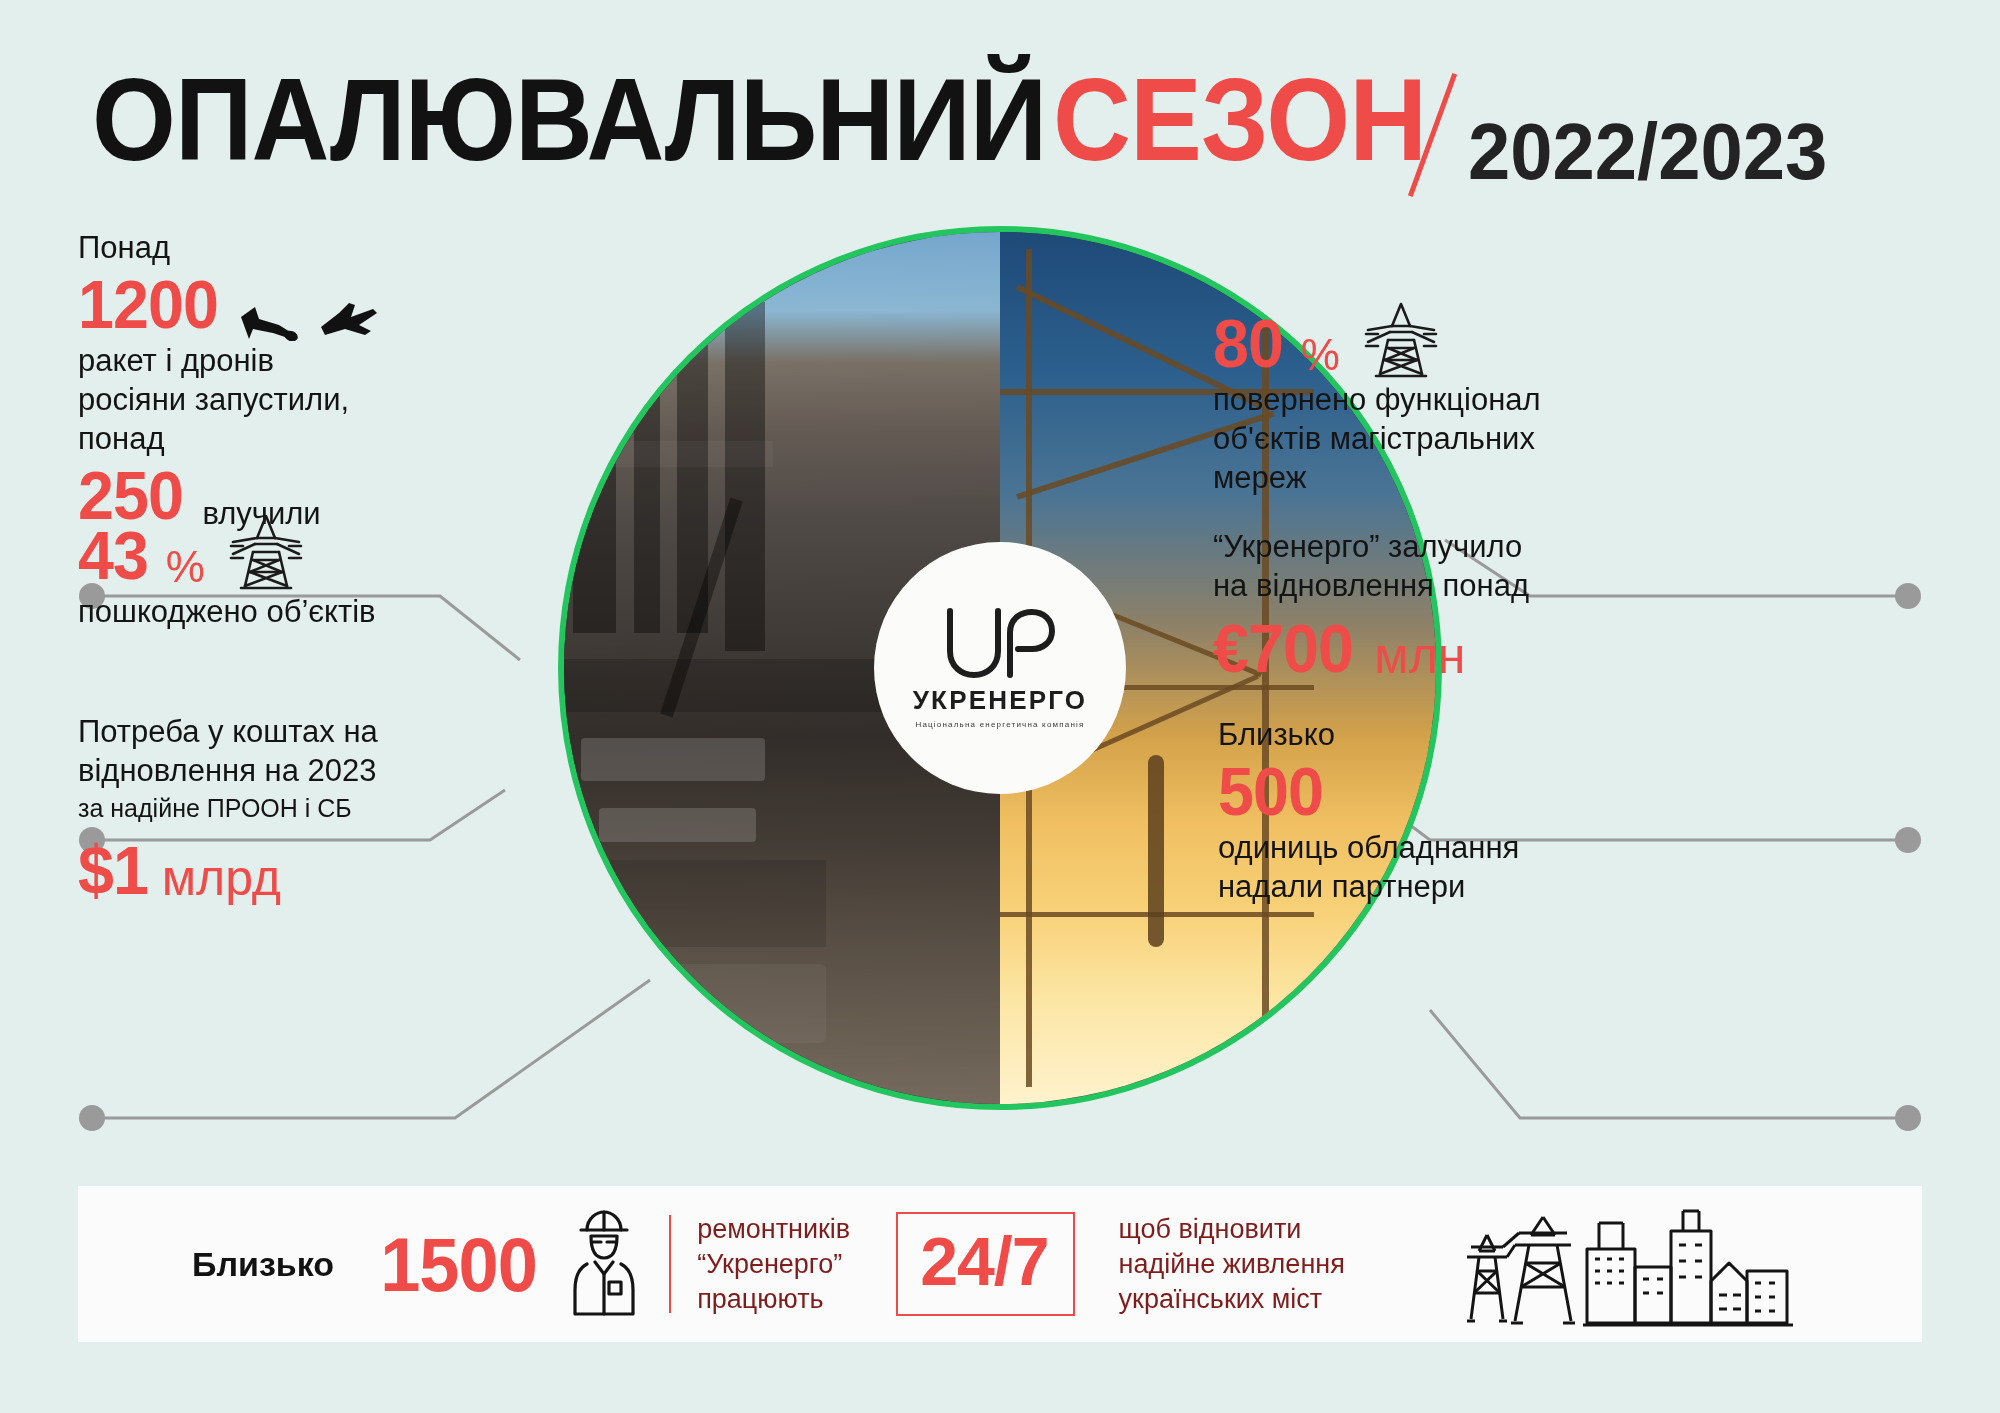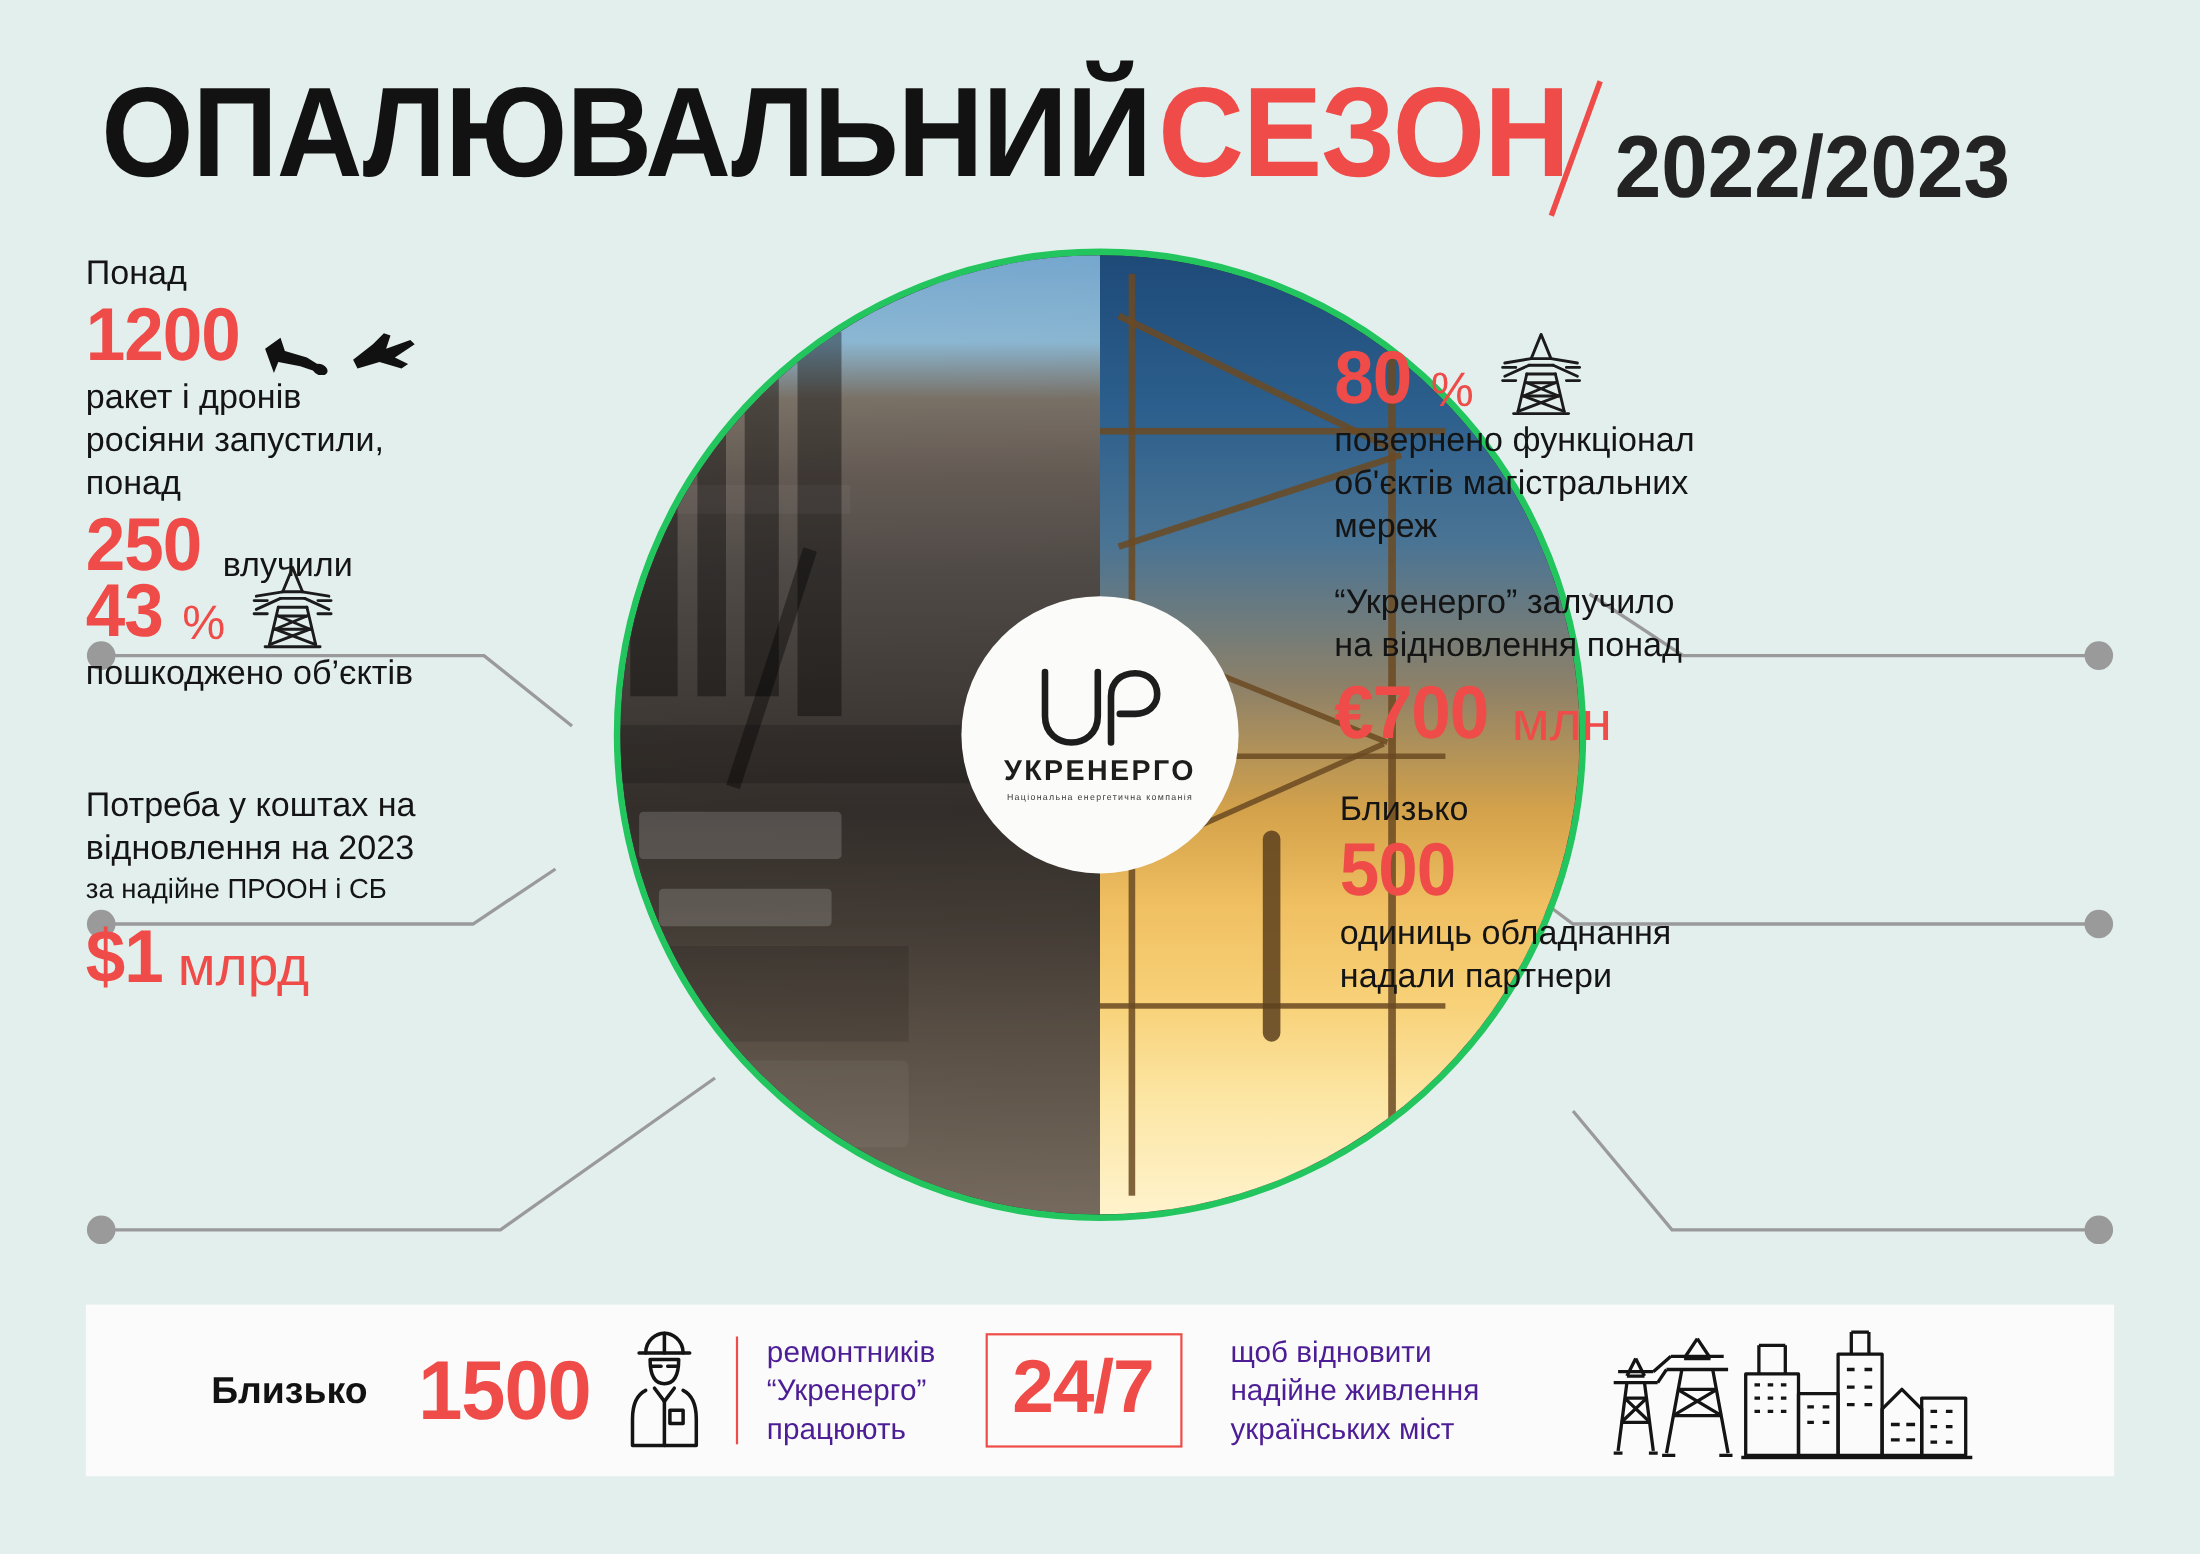--- a/index.html
+++ b/index.html
@@ -236,21 +236,21 @@
     white-space: nowrap;
   }
   .banner-divider {
     width: 2px;
     height: 98px;
     background: #ef4b48;
   }
   .banner-text {
     font-size: 27px;
     line-height: 35px;
-    color: #4c1d95;
+    color: #7f1d1d;
     white-space: nowrap;
   }
   #banner-247 {
     border: 2px solid #ef4b48;
     padding: 4px 24px 10px 22px;
     font-size: 68px;
     font-weight: 800;
     color: #ef4b48;
     letter-spacing: -1px;
     line-height: 86px;

